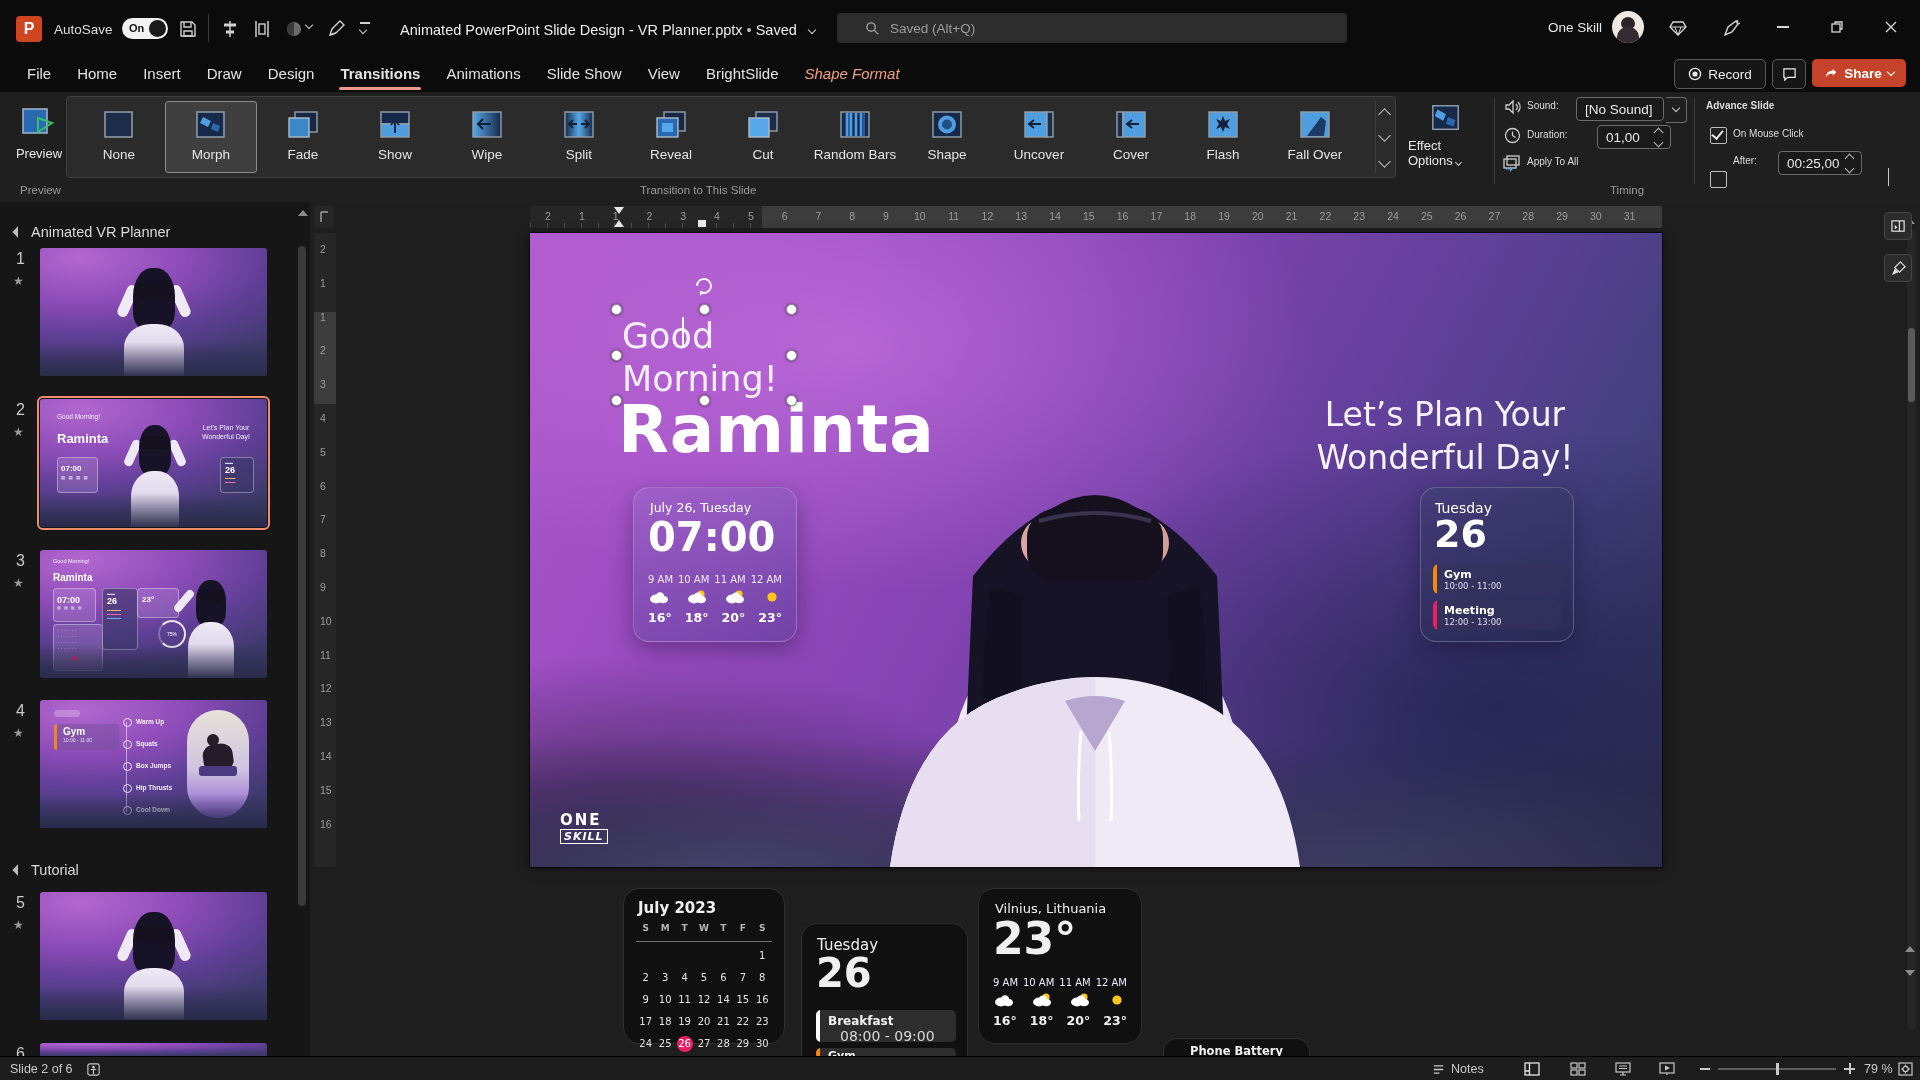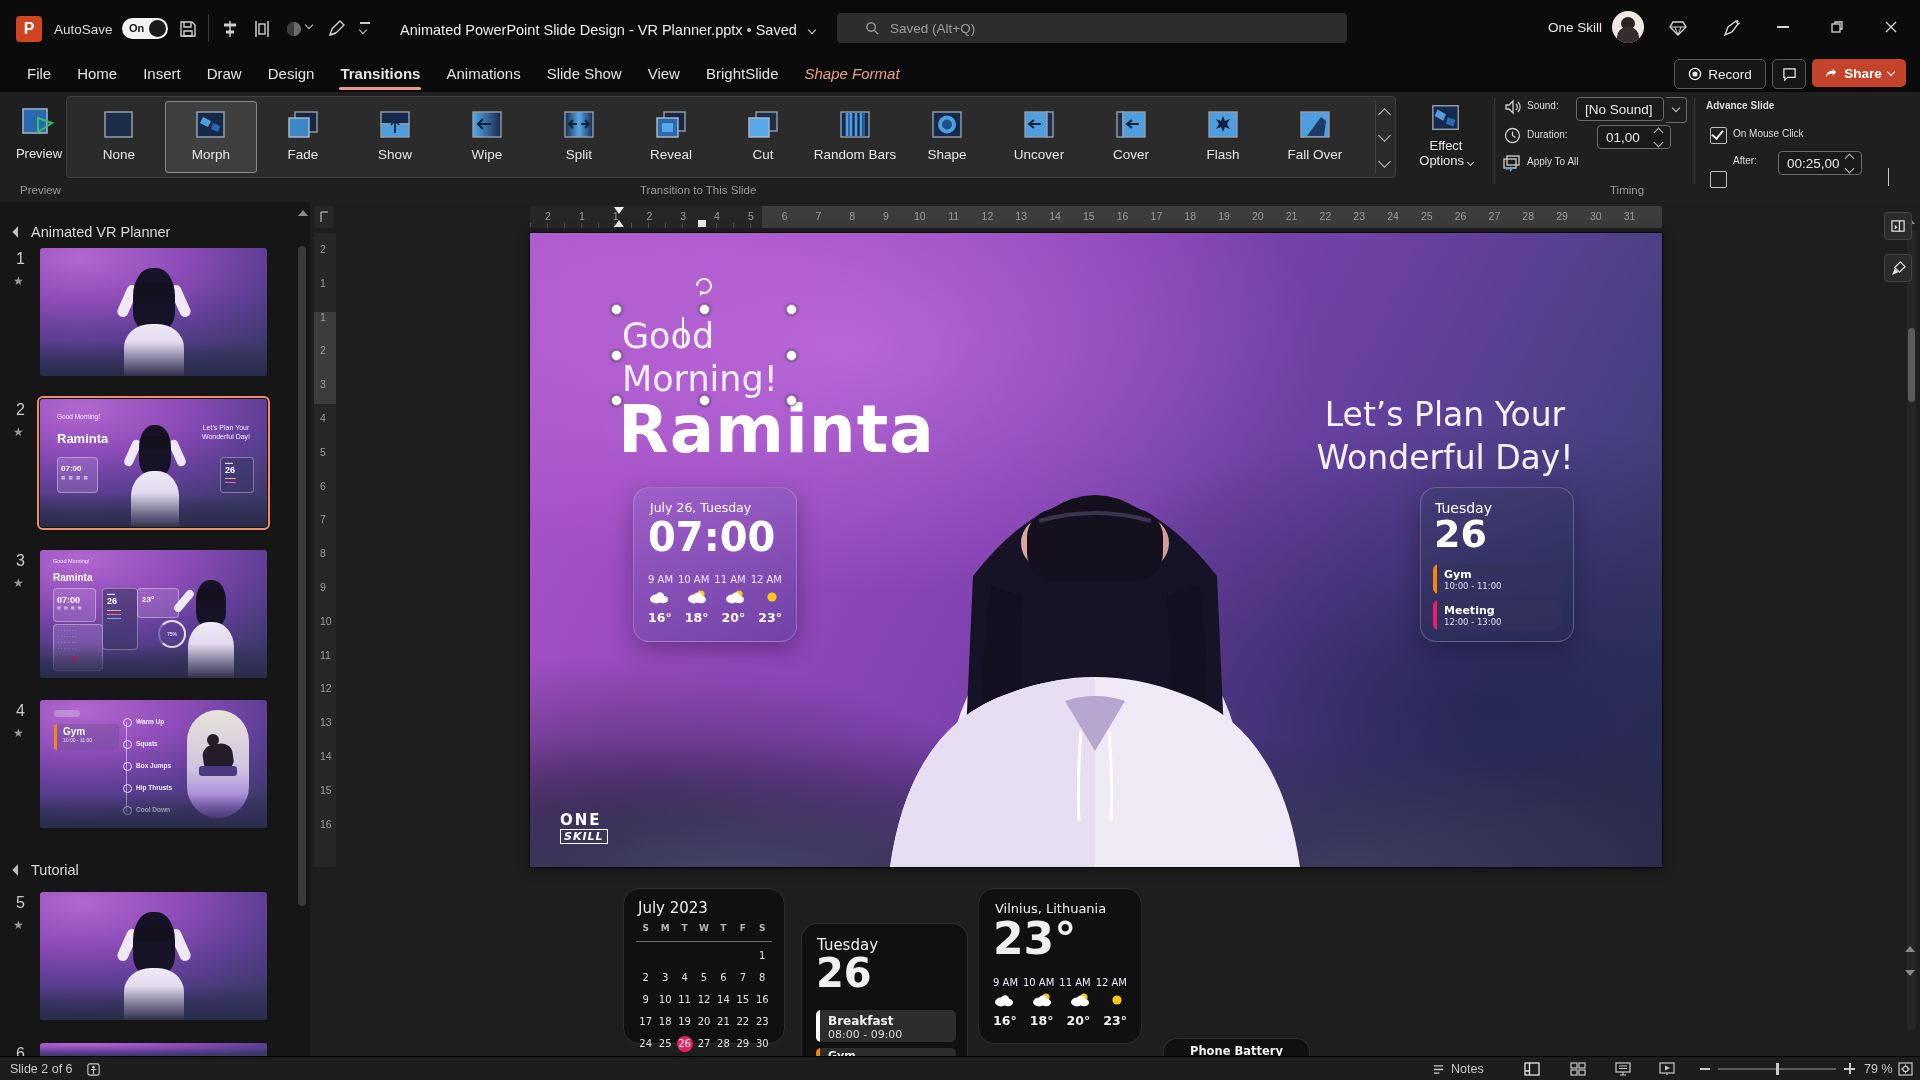--- a/index.html
+++ b/index.html
@@ -43,21 +43,21 @@
   .gallerypanel{left:66px;top:4px;width:1330px;height:82px;background:#2b2b2b;border:1px solid #3f3f3f;border-radius:4px;display:flex;align-items:flex-start;padding:4px 20px 0 6px;box-sizing:border-box;}
   .titem{width:92px;height:72px;display:flex;flex-direction:column;align-items:center;justify-content:flex-start;gap:5px;padding-top:6px;box-sizing:border-box;border-radius:3px;border:1px solid transparent;}
   .titem .lbl{font-size:13.5px;color:#e4e4e4;white-space:nowrap;}
   .titem.sel{background:#3f3f3f;border-color:#8a8a8a;}
   .gscroll{position:absolute;right:2px;top:3px;width:18px;height:74px;display:flex;flex-direction:column;}
   .gscroll div{flex:1;display:flex;align-items:center;justify-content:center;border-left:1px solid #3f3f3f;}
   .chev{width:8px;height:8px;border-right:1.5px solid #c9c9c9;border-bottom:1.5px solid #c9c9c9;transform:rotate(45deg);margin-top:-4px;}
   .chev.up{transform:rotate(-135deg);margin-top:4px;}
   .morebar{width:9px;height:2px;background:#c9c9c9;margin-bottom:2px;}
   .effopt{left:1408px;top:4px;width:76px;height:82px;display:flex;flex-direction:column;align-items:center;gap:4px;padding-top:6px;box-sizing:border-box;}
-  .effopt .lbl{font-size:13px;color:#e8e8e8;text-align:center;line-height:15px;}
+  .effopt .lbl{font-size:13px;color:#e8e8e8;text-align:left;line-height:15px;}
   .timing-label{font-size:10px;color:#dcdcdc;}
   .inputbox{background:#1a1a1a;border:1px solid #6b6b6b;border-radius:4px;color:#e8e8e8;font-size:13.5px;display:flex;align-items:center;padding:0 8px;box-sizing:border-box;height:24px;}
   .spin{display:flex;flex-direction:column;justify-content:center;gap:3px;margin-left:auto;}
   .spin .c{width:6px;height:6px;border-right:1.2px solid #bbb;border-bottom:1.2px solid #bbb;}
   .spin .c.u{transform:rotate(-135deg);}
   .spin .c.d{transform:rotate(45deg);}
   .cb{width:15px;height:15px;border:1px solid #bdbdbd;border-radius:2px;background:transparent;position:relative;}
   .cb.on::after{content:"";position:absolute;left:3px;top:0px;width:5px;height:9px;border-right:2px solid #e8e8e8;border-bottom:2px solid #e8e8e8;transform:rotate(40deg);}
   
   .sidebar{left:0;top:202px;width:310px;height:854px;background:#161616;}
@@ -762,21 +762,21 @@
         </div>
       </div>
 
       <div class="oneskill">
         <div class="l1">ONE</div>
         <div class="l2">SKILL</div>
       </div>
     </div>
 
     <div class="wcard" style="left:313px;top:686px;width:160px;height:154px">
-      <div style="position:absolute;left:14px;top:10px;font-size:15px;font-weight:normal">July 2023</div>
+      <div style="position:absolute;left:14px;top:10px;font-size:15px;font-weight:bold">July 2023</div>
       <div class="cal-grid" id="cal-grid" style="margin-top:34px">
           <span class="cal-h">S</span>
           <span class="cal-h">M</span>
           <span class="cal-h">T</span>
           <span class="cal-h">W</span>
           <span class="cal-h">T</span>
           <span class="cal-h">F</span>
           <span class="cal-h">S</span>
           <div class="cal-sep"></div>
           <span class="cal-d"></span>
@@ -816,21 +816,21 @@
           <span class="cal-d">30</span>
         </div>
     </div>
 
     <div class="wcard" style="left:491px;top:721px;width:165px;height:135px;border-radius:16px 16px 0 0;border-bottom:none">
       <div style="position:absolute;left:15px;top:12px;font-size:15px">Tuesday</div>
       <div style="position:absolute;left:14px;top:26px;font-size:40px;font-weight:bold">26</div>
       <div class="wevrow" style="top:86px">
         <span style="position:absolute;left:0;top:0;width:4px;height:100%;background:#fff"></span>
         <span style="position:absolute;left:12px;top:4px;font-size:12px;font-weight:bold">Breakfast</span>
-        <span style="position:absolute;left:12px;top:18px;font-size:11px;color:#d8d8d8">08:00 - 09:00</span>
+        <span style="position:absolute;left:24px;top:18px;font-size:14px;color:#d8d8d8">08:00 - 09:00</span>
       </div>
       <div class="wevrow" style="top:124px;height:11px">
         <span style="position:absolute;left:0;top:0;width:4px;height:100%;background:#f5870f"></span>
         <span style="position:absolute;left:12px;top:1px;font-size:11px;font-weight:bold">Gym</span>
       </div>
     </div>
 
     <div class="wcard" style="left:668px;top:686px;width:162px;height:154px">
       <div style="position:absolute;left:16px;top:12px;font-size:13px">Vilnius, Lithuania</div>
       <div style="position:absolute;left:14px;top:24px;font-size:44px;font-weight:bold">23°</div>

